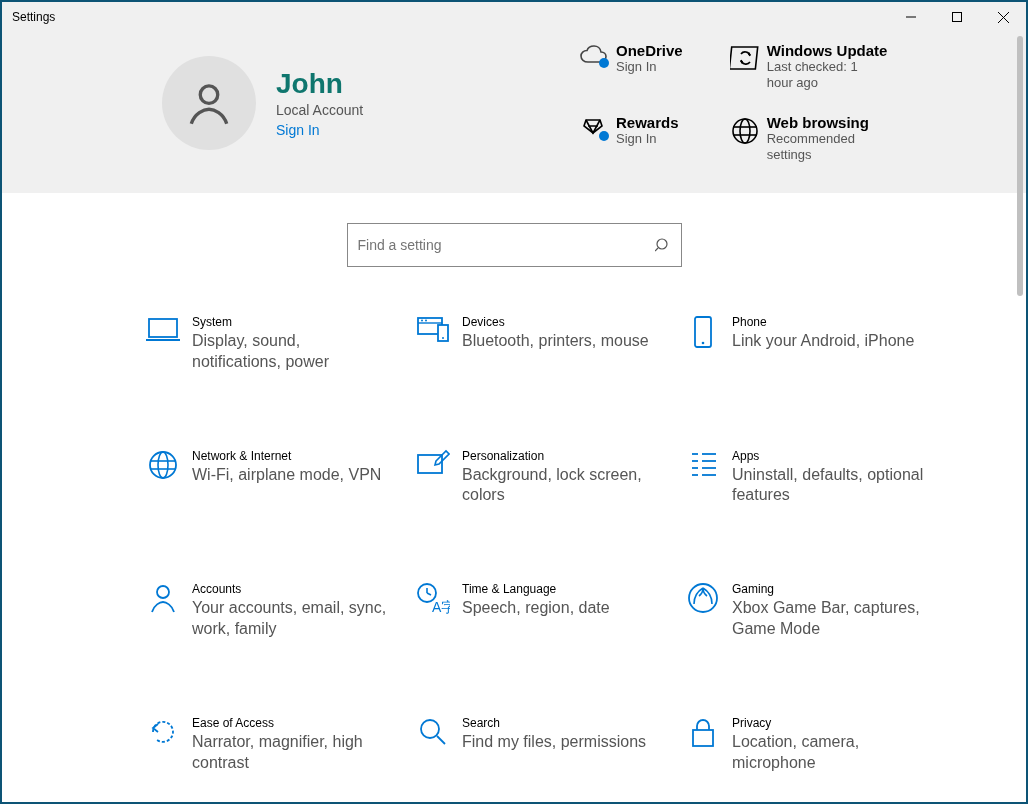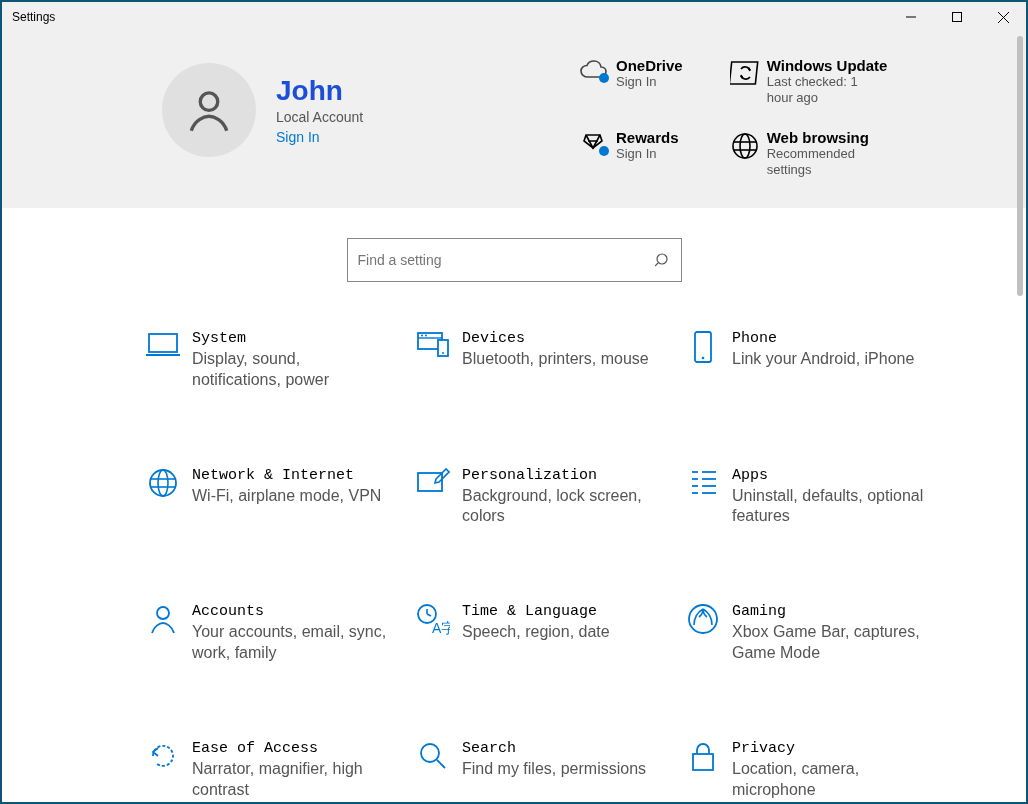--- a/index.html
+++ b/index.html
@@ -30,27 +30,27 @@
   padding:10px 60px 30px 160px;
   display:flex;
 }
 .user-block { display:flex; align-items:center; width:410px; }
 .avatar {
   width:94px; height:94px; border-radius:50%;
   background:#e0e0e0;
   display:flex; align-items:center; justify-content:center;
   margin-right:20px;
 }
-.user-info .user-name { font-size:28px; font-weight:600; color:#1d4ed8; }
+.user-info .user-name { font-size:28px; font-weight:600; color:#0f766e; }
 .user-info .user-sub { font-size:14px; color:#555; margin-top:2px; }
 .user-info .signin { font-size:14px; color:#0078d4; margin-top:4px; cursor:pointer; }
 .status-grid {
   display:grid;
   grid-template-columns:auto auto;
-  column-gap:40px; row-gap:22px;margin-top:15px;
+  column-gap:40px; row-gap:22px;
 }
 .status-item { display:flex; align-items:flex-start; }
 .status-item .si-icon { width:44px; display:flex; justify-content:center; padding-top:2px; }
 .status-item .si-txt .si-title { font-size:15px; font-weight:600; color:#000; }
 .status-item .si-txt .si-sub { font-size:13px; color:#555; max-width:110px; line-height:1.25;}
 .search-wrap { display:flex; justify-content:center; padding:30px 0 40px 0; }
 .search-box {
   width:335px; height:44px;
   border:1px solid #888;
   display:flex; align-items:center; padding:0 10px;
@@ -67,21 +67,21 @@
   padding:0 0 0 130px;
 }
 .cat {
   display:flex; align-items:flex-start;
   padding:8px 10px 8px 6px;
   cursor:pointer;
 }
 .cat.highlight { border:2px solid #000; }
 .cat .c-icon { width:50px; display:flex; justify-content:center; padding-top:0px;}
 .cat .c-txt { flex:1; padding-left:4px; }
-.cat .c-txt .c-title { font-size:15px; font-weight:400; color:#000;font-family:Liberation Mono, monospace; }
+.cat .c-txt .c-title { font-size:12px; font-weight:400; color:#000; }
 .cat .c-txt .c-sub { font-size:16px; color:#555; margin-top:2px; line-height:1.3; }
 svg { display:block; }
 .scroll-indicator {
   position:absolute; right:3px; top:34px;
   width:6px; height:260px;
   background:#c0c0c0;
   border-radius:3px;
 }
 </style>
 </head>

